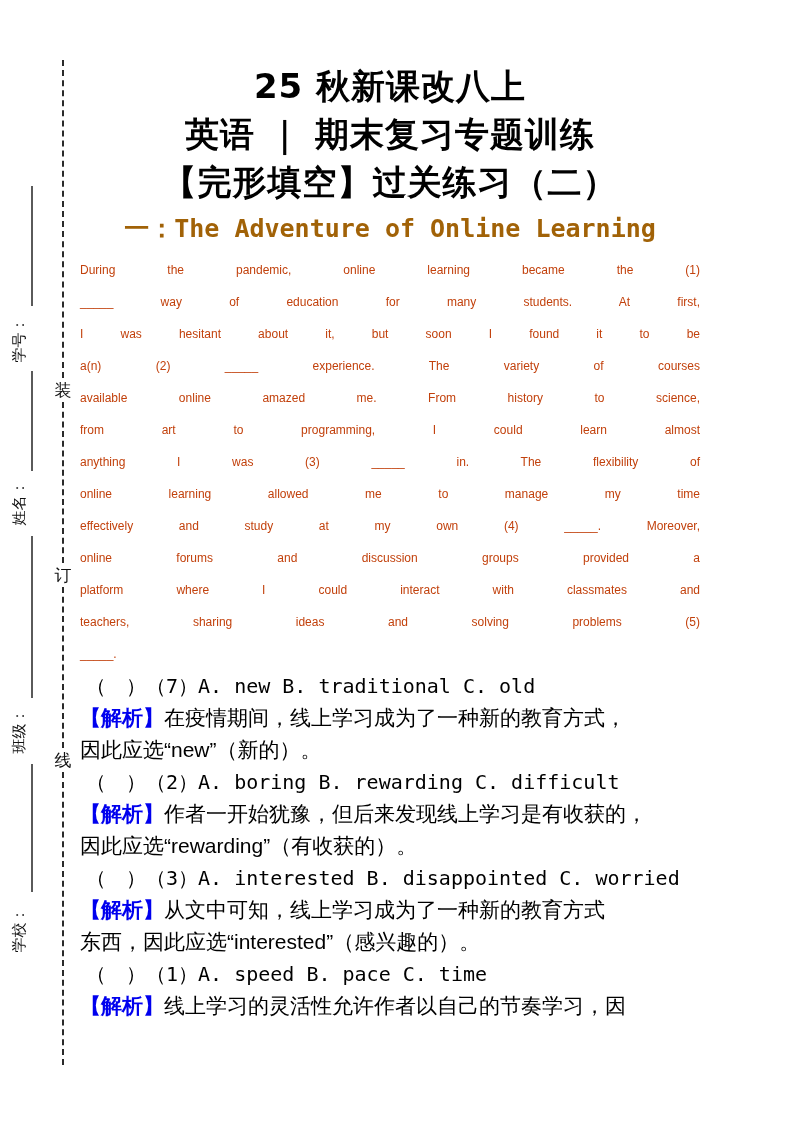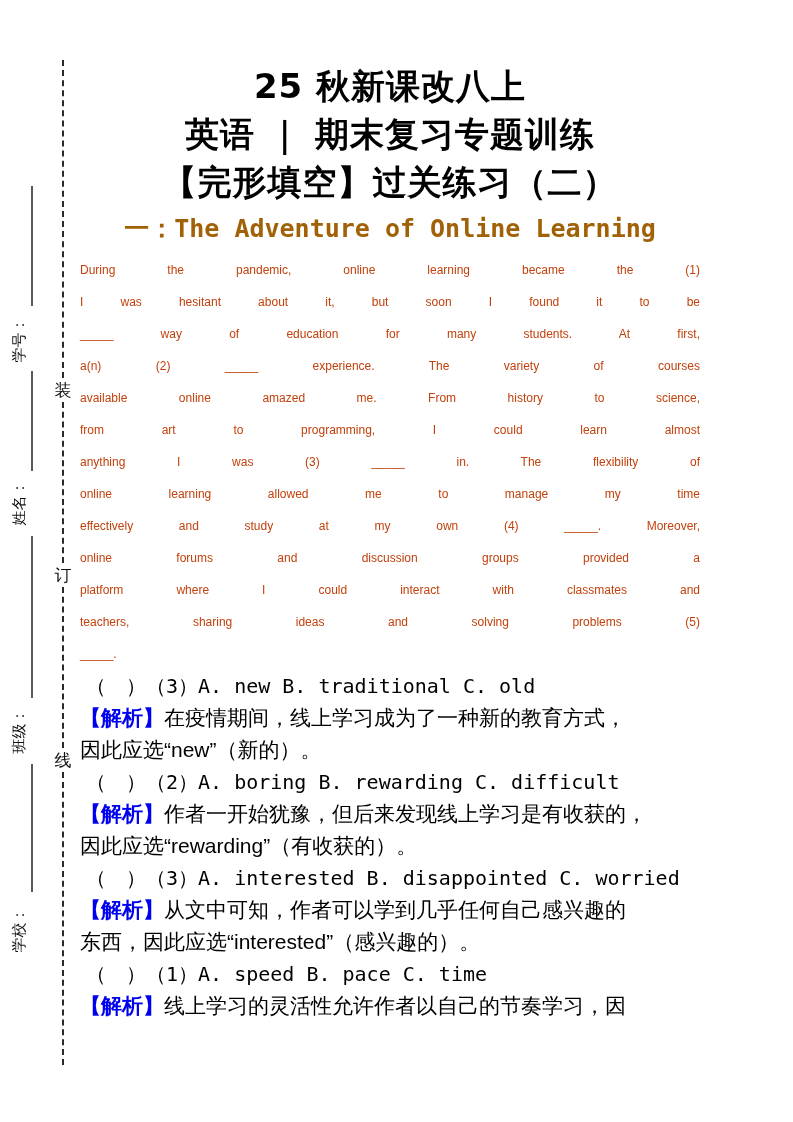--- a/index.html
+++ b/index.html
@@ -99,46 +99,46 @@
   <div class="main">
     <div class="titles">
       <div class="title-line">25 秋新课改八上</div>
       <div class="title-line">英语 ｜ 期末复习专题训练</div>
       <div class="title-line">【完形填空】过关练习（二）</div>
       <div class="section-heading">一：The Adventure of Online Learning</div>
     </div>
 
     <div class="passage">
       <div class="p-line just">During the pandemic, online learning became the (1)</div>
+      <div class="p-line just">_____ way of education for many students. At first,</div>
       <div class="p-line just">I was hesitant about it, but soon I found it to be</div>
-      <div class="p-line just">_____ way of education for many students. At first,</div>
       <div class="p-line just">a(n) (2) _____ experience. The variety of courses</div>
       <div class="p-line just">available online amazed me. From history to science,</div>
       <div class="p-line just">from art to programming, I could learn almost</div>
       <div class="p-line just">anything I was (3) _____ in. The flexibility of</div>
       <div class="p-line just">online learning allowed me to manage my time</div>
       <div class="p-line just">effectively and study at my own (4) _____. Moreover,</div>
       <div class="p-line just">online forums and discussion groups provided a</div>
       <div class="p-line just">platform where I could interact with classmates and</div>
       <div class="p-line just">teachers, sharing ideas and solving problems (5)</div>
       <div class="p-line">_____.</div>
     </div>
 
     <div class="qa">
 
-      <div class="q-line">（　）（3）A. new B. traditional C. old</div>
+      <div class="q-line">（　）（7）A. new B. traditional C. old</div>
       <div class="a-line"><span class="a-prefix">【解析】</span><span>在疫情期间，线上学习成为了一种新的教育方式，</span></div>
       <div class="a-line">因此应选“new”（新的）。</div>
 
       <div class="q-line">（　）（2）A. boring B. rewarding C. difficult</div>
       <div class="a-line"><span class="a-prefix">【解析】</span><span>作者一开始犹豫，但后来发现线上学习是有收获的，</span></div>
       <div class="a-line">因此应选“rewarding”（有收获的）。</div>
 
       <div class="q-line">（　）（3）A. interested B. disappointed C. worried</div>
-      <div class="a-line"><span class="a-prefix">【解析】</span><span>从文中可知，作者可以学到几乎任何自己感兴趣的</span></div>
+      <div class="a-line"><span class="a-prefix">【解析】</span><span>从文中可知，线上学习成为了一种新的教育方式</span></div>
       <div class="a-line">东西，因此应选“interested”（感兴趣的）。</div>
 
       <div class="q-line">（　）（1）A. speed B. pace C. time</div>
       <div class="a-line"><span class="a-prefix">【解析】</span><span>线上学习的灵活性允许作者以自己的节奏学习，因</span></div>
     </div>
   </div>
 
 </div>
 
 </body></html>

